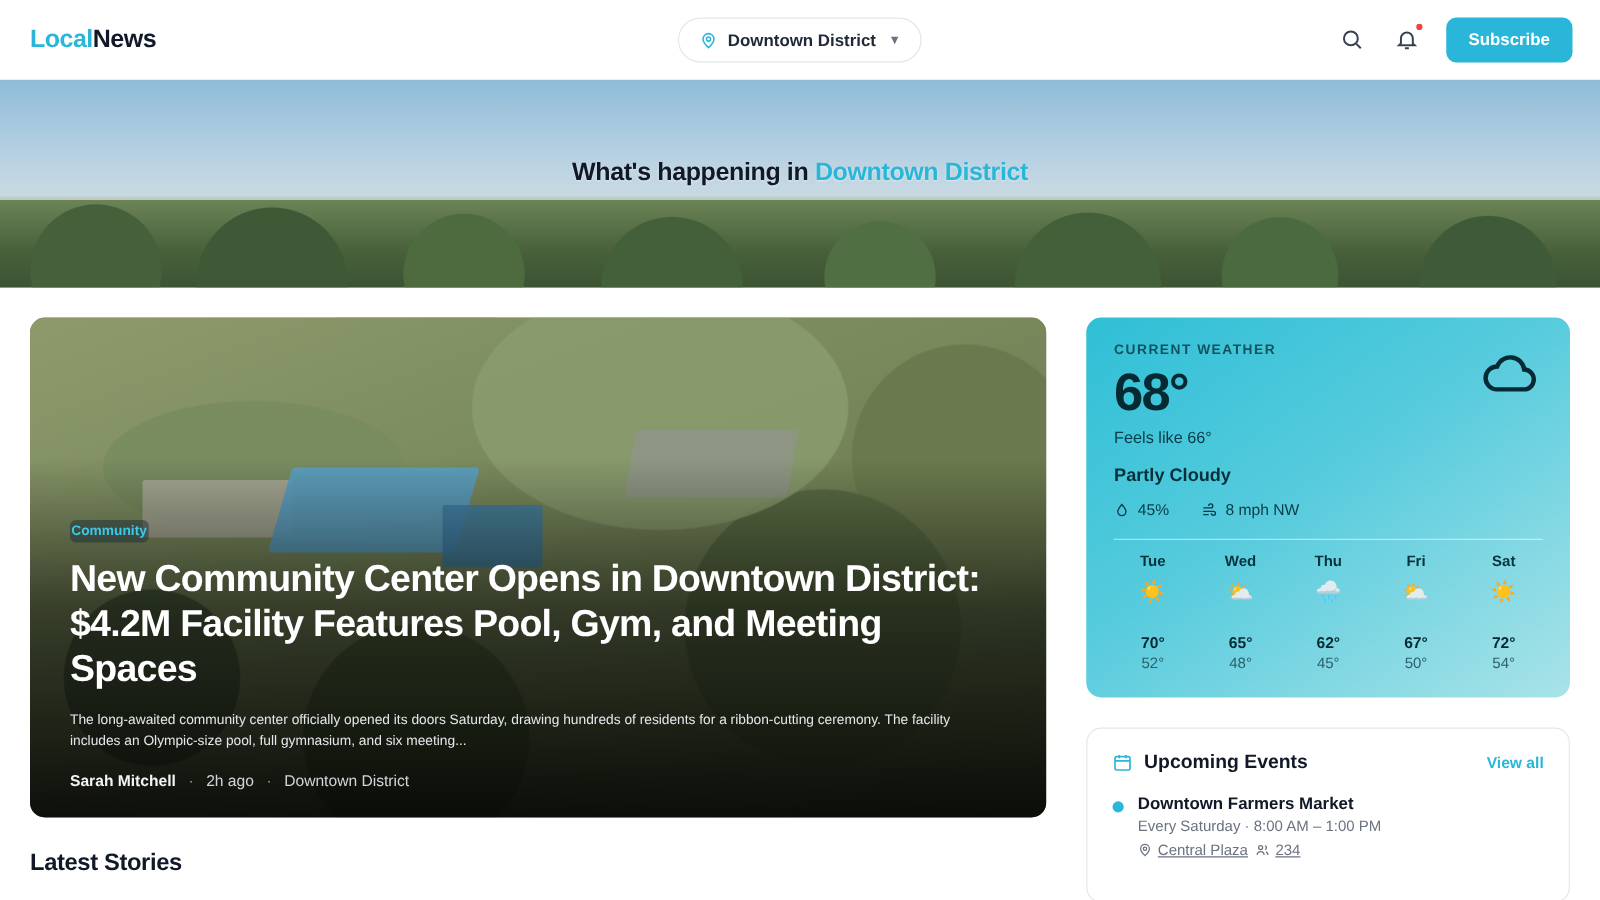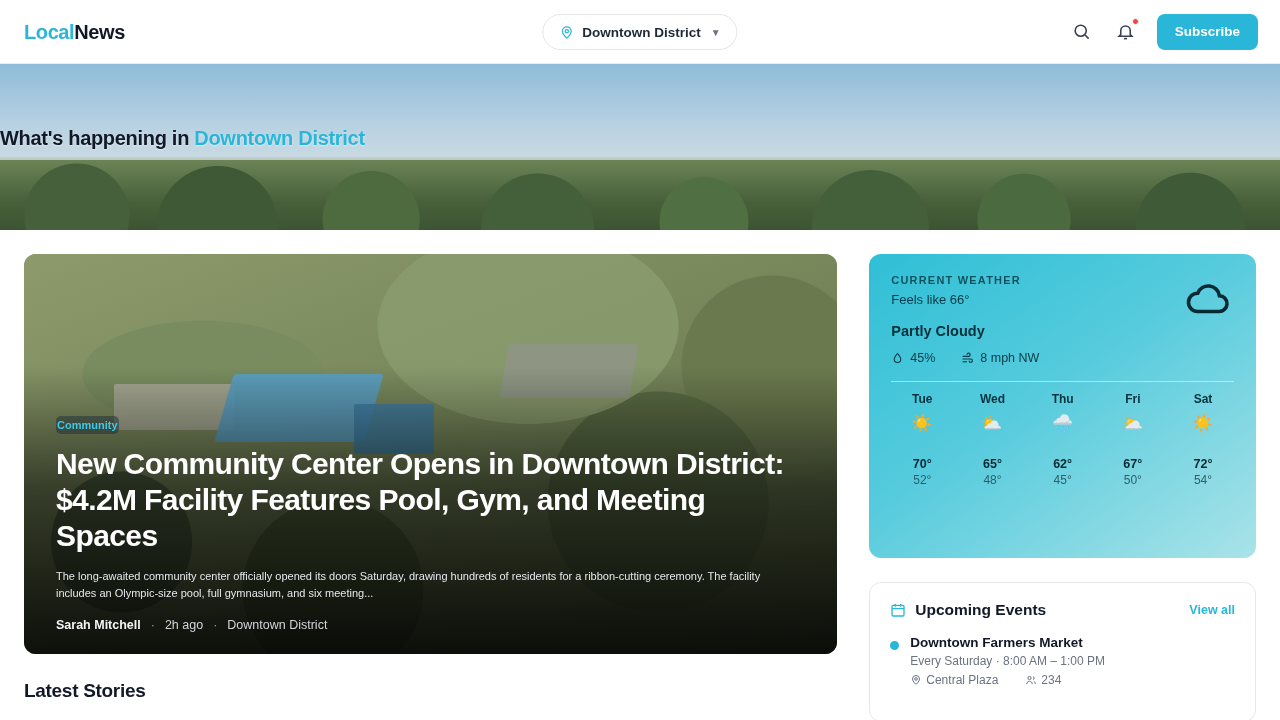--- a/index.html
+++ b/index.html
@@ -91,21 +91,21 @@
       radial-gradient(circle at 29% 85%, #4d6b3f 0 48px, transparent 49px),
       radial-gradient(circle at 42% 100%, #44603a 0 56px, transparent 57px),
       radial-gradient(circle at 55% 88%, #506f42 0 44px, transparent 45px),
       radial-gradient(circle at 68% 98%, #43603a 0 58px, transparent 59px),
       radial-gradient(circle at 80% 86%, #4b6a40 0 46px, transparent 47px),
       radial-gradient(circle at 93% 96%, #3f5a36 0 54px, transparent 55px),
       linear-gradient(#6c8356 0%, #47603a 60%, #3c5433 100%);
   }
   .hero-title {
     position: absolute; left: 0; right: 0; top: 63px;
-    text-align: left;
+    text-align: center;
     font-size: 20px; font-weight: bold; color: #111827;
     letter-spacing: -0.3px;
     text-shadow: 0 1px 2px rgba(255,255,255,.5);
   }
   .hero-title .accent { color: #29b6d8; }
 
   
   .main {
     display: flex; gap: 32px;
     padding: 24px 24px 0 24px;
@@ -211,21 +211,21 @@
   .events .head { display: flex; align-items: center; justify-content: space-between; }
   .events .head .left { display: flex; align-items: center; gap: 9px; justify-content: center; }
   .events .head h3 { font-size: 15.5px; font-weight: bold; color: #111827; }
   .events .viewall { font-size: 12.5px; color: #29b6d8; font-weight: 600; cursor: pointer; }
   .event-row { display: flex; gap: 11px; margin-top: 16px; }
   .event-row .bullet {
     width: 9px; height: 9px; border-radius: 50%; background: #29b6d8; margin-top: 6px; flex: none;
   }
   .event-row .ev-title { font-size: 13.5px; font-weight: bold; color: #111827; }
   .event-row .ev-when { font-size: 12px; color: #6b7280; margin-top: 4px; }
-  .event-row .ev-loc { font-size: 12px; color: #6b7280; margin-top: 5px; display: flex; align-items: flex-end; gap: 27px; }
+  .event-row .ev-loc { font-size: 12px; color: #6b7280; margin-top: 5px; display: flex; align-items: flex-end; gap: 6px; text-decoration: underline; }
   .event-row .ev-loc span { display: flex; align-items: center; gap: 4px; }
   svg { display: block; }
 </style>
 </head>
 <body>
 
 <div class="page">
 
   <div class="header">
     <div class="logo">
@@ -296,20 +296,21 @@
         </div>
       </div>
 
       <div class="latest-title">Latest Stories</div>
     </div>
 
     <div class="col-right">
 
       <div class="weather">
         <div class="label">CURRENT WEATHER</div>
+        <div class="temp">68°</div>
         <div class="feels">Feels like 66°</div>
         <div class="cond">Partly Cloudy</div>
         <div class="stats">
           <span>
             <svg width="13" height="13" viewBox="0 0 24 24" fill="none" stroke="currentColor" stroke-width="2">
               <path d="M12 3s6 6.6 6 10.4A6 6 0 0 1 6 13.4C6 9.6 12 3 12 3z"></path>
             </svg>
             <span>45%</span>
           </span>
           <span>

